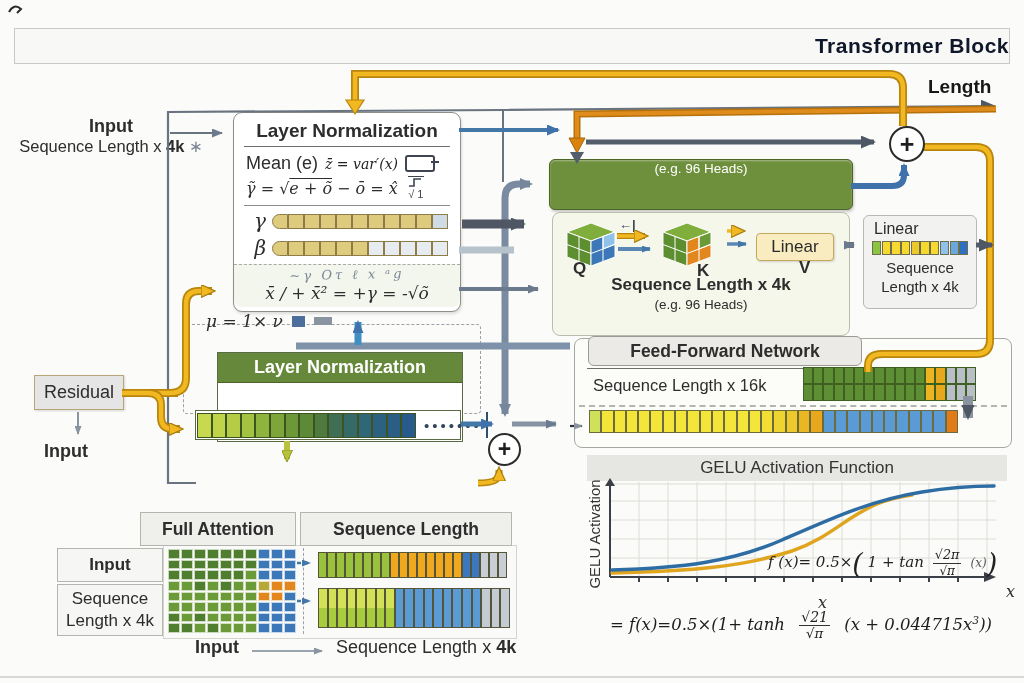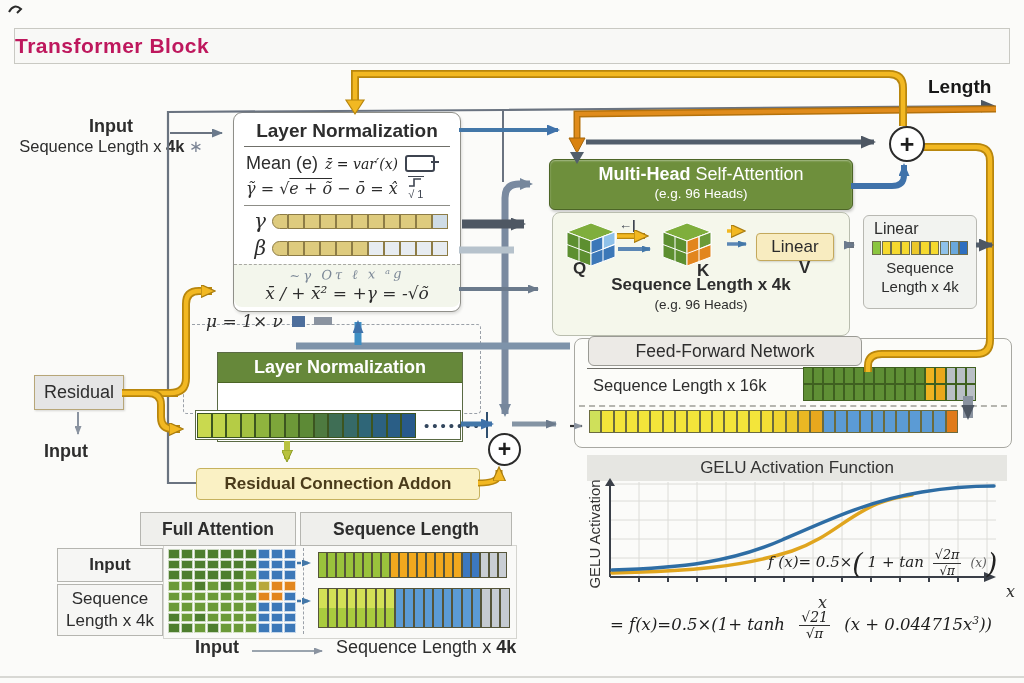--- a/index.html
+++ b/index.html
@@ -2,22 +2,22 @@
 <html><head>
 <meta charset="utf-8">
 <style>
   html,body{margin:0;padding:0;background:#e9e9e7;}
   #canvas{position:relative;width:1024px;height:683px;background:#fbfbf9;
     font-family:"Liberation Sans",sans-serif;color:#2d2d2d;overflow:hidden;}
   .abs{position:absolute;}
   .serif{font-family:"DejaVu Serif",serif;font-style:italic;}
   
   .banner{left:14px;top:28px;width:994px;height:34px;background:#f8f8f6;
-    border:1px solid #c9c9c3;display:flex;align-items:center;justify-content:flex-start;
-    font-size:21px;font-weight:bold;letter-spacing:.5px;color:#be185d;}
+    border:1px solid #c9c9c3;display:flex;align-items:center;justify-content:flex-end;
+    font-size:21px;font-weight:bold;letter-spacing:.5px;color:#0f172a;}
   
   .plus-circle{width:32px;height:32px;border-radius:50%;background:#fff;border:2.5px solid #2b2b2b;
     display:flex;align-items:center;justify-content:center;font-size:25px;font-weight:bold;color:#1e1e1e;z-index:6;}
   
   .ln1{left:233px;top:112px;width:226px;height:198px;background:#fff;border:1.6px solid #8f8f89;
     border-radius:9px;box-shadow:1px 2px 3px rgba(0,0,0,.12);z-index:3;}
   .ln1 .hd{margin:4px 10px 0;padding:3px 0 4px;text-align:center;font-size:19px;font-weight:bold;
     border-bottom:1.6px solid #6f6f69;}
   .ln1 .r1{display:flex;align-items:center;gap:7px;padding:6px 8px 0 12px;font-size:18px;}
   .ln1 .r1 .fm{font-size:14px;color:#222;}
@@ -60,21 +60,21 @@
     border-radius:6px;z-index:3;}
   .linout .t{padding:4px 0 2px 10px;font-size:16px;}
   .bar-linear{display:flex;margin:1px 6px 4px 8px;}
   .bar-linear .cell{width:9.3px;height:14px;border:1px solid #6e6e4e;box-sizing:border-box;margin-right:.4px;}
   .linout .s{text-align:center;font-size:15px;line-height:1.25;}
   
   .ffn{left:574px;top:338px;width:436px;height:108px;background:#fcfcf9;border:1.5px solid #a8a8a2;
     border-radius:8px;z-index:3;}
   .ffn .hd{position:absolute;left:13px;top:-3px;width:272px;height:28px;background:#eceae6;
     border:1.5px solid #9a9a94;border-radius:6px;display:flex;align-items:center;justify-content:center;
-    font-size:17.5px;font-weight:normal;}
+    font-size:17.5px;font-weight:bold;}
   .ffn .hline{position:absolute;left:12px;top:29px;width:272px;border-top:1.6px solid #6f6f69;}
   .ffn .seq{position:absolute;left:18px;top:37px;font-size:16.5px;}
   .ffn-grid{position:absolute;left:228px;top:28px;display:flex;}
   .ffn-grid .col{display:flex;flex-direction:column;}
   .ffn-grid .cell{width:10.2px;height:17px;border:1px solid #3f6020;box-sizing:border-box;}
   .ffn .dash{position:absolute;left:4px;right:4px;top:66px;border-top:2px dashed #b5b5af;}
   .bar-ffn{position:absolute;left:14px;top:71px;display:flex;}
   .bar-ffn .cell{width:12.3px;height:23px;border:1px solid #6b6b3e;box-sizing:border-box;}
   
   .gelu-banner{left:587px;top:455px;width:420px;height:26px;background:#e6e6e2;display:flex;
@@ -208,21 +208,20 @@
           <div class="cell" style="background: rgb(231, 236, 241);"></div>
         </div>
     </div>
     <div class="bottom">
       <div class="scribble">~γ Oτ ℓ x ᵃg</div>
       <div class="fml serif">x̄ / + x̄² = +γ = -√õ</div>
     </div>
   </div>
 
   <div class="abs mha">
-    <div class="l1"><b>Multi-Head</b><span> Self-Attention</span></div>
     <div class="l2">(e.g. 96 Heads)</div>
   </div>
 
   <div class="abs qkv">
     <svg class="abs" style="left:12px;top:8px;" width="52" height="46" viewBox="0 0 52 46">
       <polygon points="2,11 26,2 50,11 26,20" fill="#7fae3c" stroke="#fff" stroke-width="1"></polygon>
       <polygon points="2,11 26,20 26,45 2,36" fill="#5d8f30" stroke="#fff" stroke-width="1"></polygon>
       <polygon points="26,20 50,11 50,36 26,45" fill="#3c78b8" stroke="#fff" stroke-width="1"></polygon>
       <polygon points="38,15.5 50,11 50,23 38,28" fill="#8fc1e9" stroke="#fff" stroke-width="1"></polygon>
       <path d="M2,23.5 L26,32.5 M14,15.5 L14,40.5 M26,32.5 L50,23.5 M38,15.5 L38,40.5" stroke="#fff" stroke-width="1" fill="none"></path>
@@ -436,21 +435,20 @@
         <div class="cell" style="background: rgb(54, 106, 104);"></div>
         <div class="cell" style="background: rgb(47, 102, 120);"></div>
         <div class="cell" style="background: rgb(44, 97, 128);"></div>
         <div class="cell" style="background: rgb(42, 94, 134);"></div>
         <div class="cell" style="background: rgb(40, 90, 140);"></div>
       </div>
     <span class="dots">••••••• </span>
     <span class="hatch"></span>
   </div>
 
-  <div class="abs addon">Residual Connection Addon</div>
 
   <div class="abs tbl-panel"></div>
   <div class="abs tbl-h" style="left:140px;top:512px;width:156px;">Full Attention</div>
   <div class="abs tbl-h" style="left:300px;top:512px;width:212px;">Sequence Length</div>
   <div class="abs tbl-l" style="left:57px;top:548px;width:106px;height:34px;font-weight:bold;">Input</div>
   <div class="abs tbl-l" style="left:57px;top:584px;width:106px;height:52px;">
     <span><span>Sequence</span><br><span>Length x 4k</span></span>
   </div>
   <div class="abs tbl-grid">
       <div class="grow">

